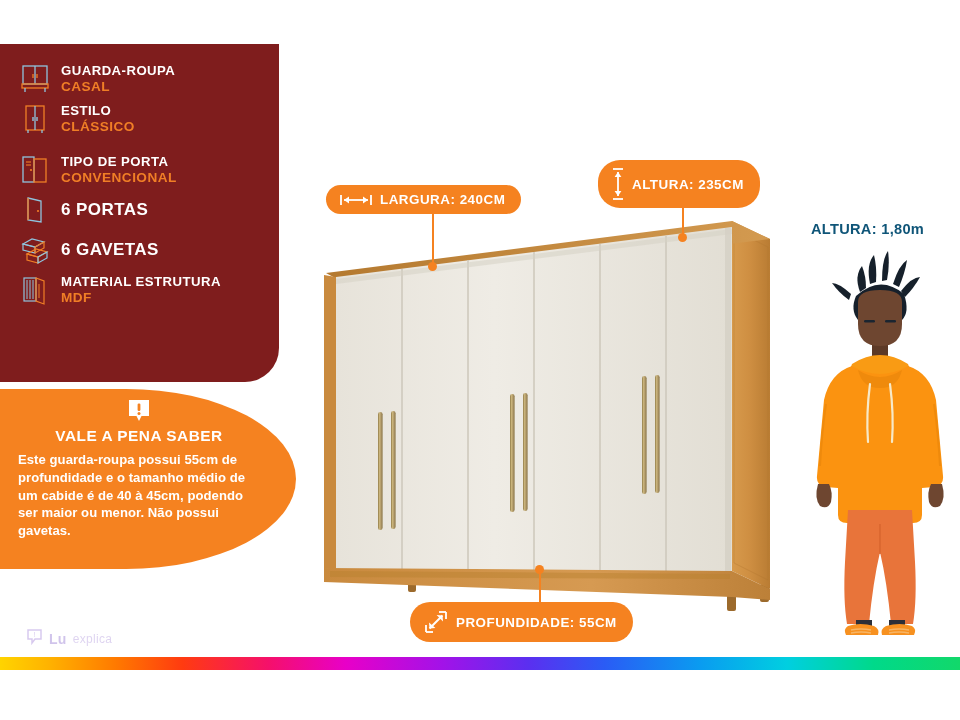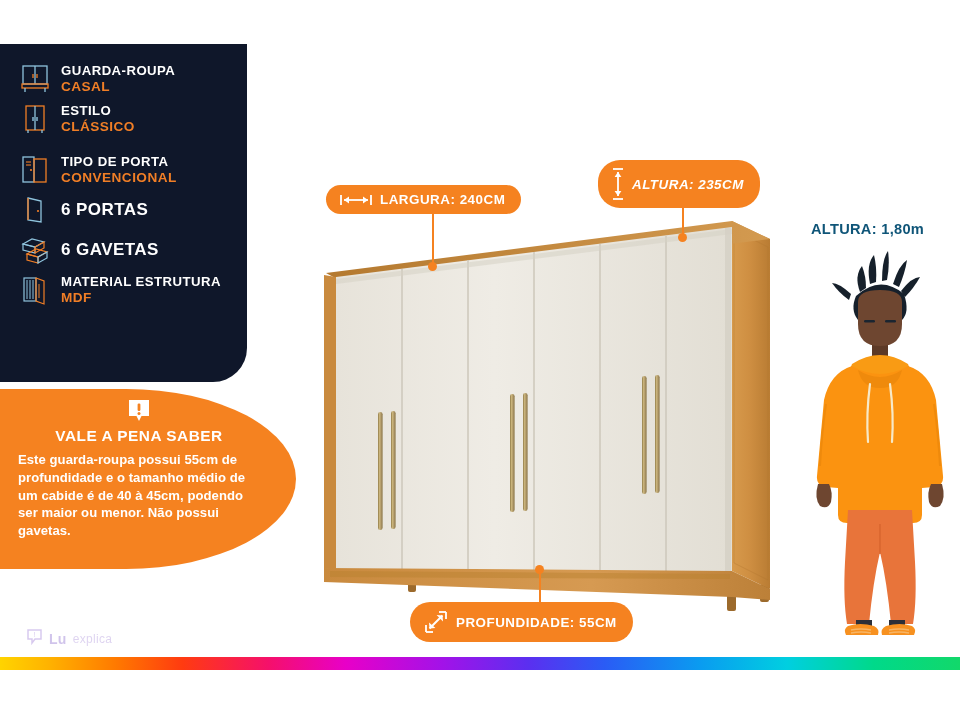--- a/index.html
+++ b/index.html
@@ -7,22 +7,22 @@
     width:960px;height:720px;
     background:#ffffff;
     font-family:"Liberation Sans", sans-serif;
     overflow:hidden;
     position:relative;
   }
   .stage{position:absolute;inset:0;width:960px;height:720px;overflow:hidden;background:#fff;}
 
   
   .spec-panel{
-    position:absolute;left:0;top:44px;width:247px;height:338px;
-    background:#0f172a;
+    position:absolute;left:0;top:44px;width:279px;height:338px;
+    background:#7f1d1d;
     border-bottom-right-radius:34px;
     box-sizing:border-box;
     padding:16px 10px 10px 20px;
   }
   .spec-list{display:flex;flex-direction:column;gap:2px;}
   .spec-row{display:flex;align-items:center;gap:11px;min-height:38px;}
   .spec-ico{width:30px;height:34px;flex:0 0 30px;display:block;}
   .spec-txt{display:flex;flex-direction:column;line-height:1.06;}
   .spec-lbl{
     color:#ffffff;font-size:13.2px;font-weight:bold;letter-spacing:.45px;
@@ -73,21 +73,21 @@
 
   
   .badge{
     position:absolute;display:flex;align-items:center;gap:7px;
     background:#f58220;border-radius:22px;padding:7px 16px 7px 13px;
     color:#fff;font-size:13.4px;font-weight:bold;letter-spacing:.5px;
     white-space:nowrap;box-sizing:border-box;
   }
   .badge svg{display:block;flex:0 0 auto;}
   .badge-largura{left:326px;top:185px;text-align:center;}
-  .badge-altura{left:598px;top:160px;font-style:italic;}
+  .badge-altura{left:598px;top:160px;}
   .badge-prof{left:410px;top:602px;}
 
   .leader{position:absolute;background:#f58220;width:2.4px;}
   .leader-dot{
     position:absolute;width:9px;height:9px;border-radius:50%;background:#f58220;
   }
 
   
   .person-label{
     position:absolute;left:811px;top:221px;

